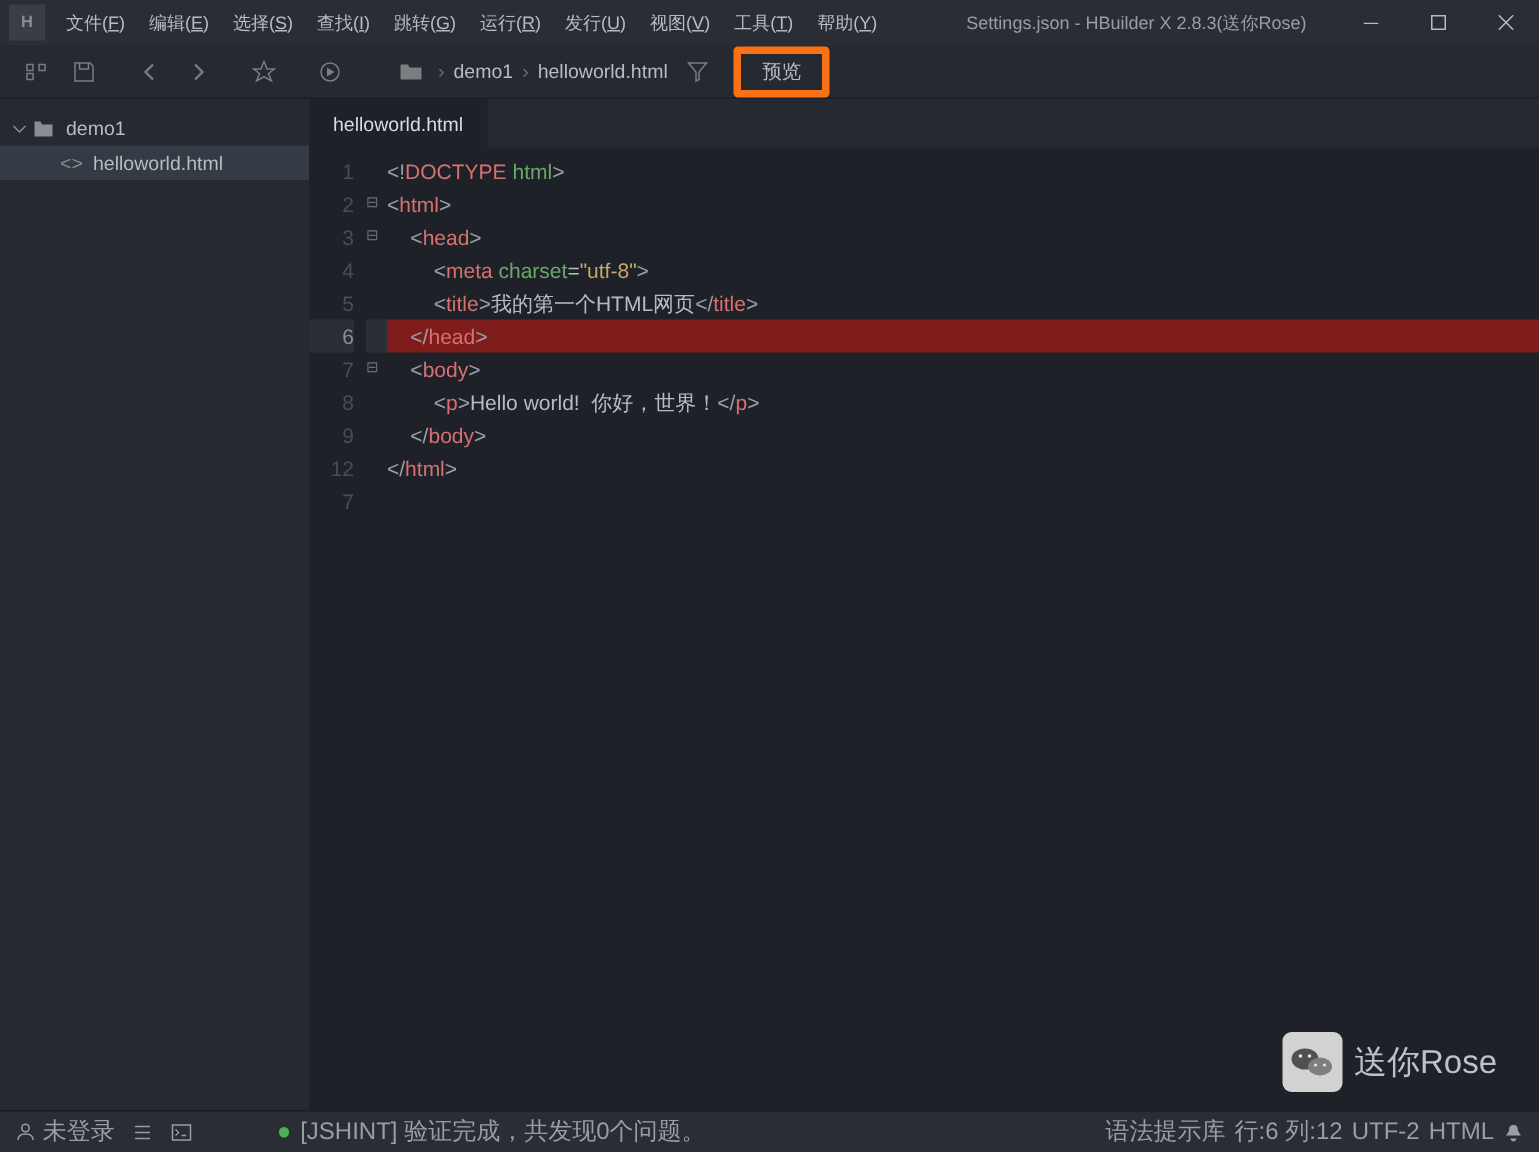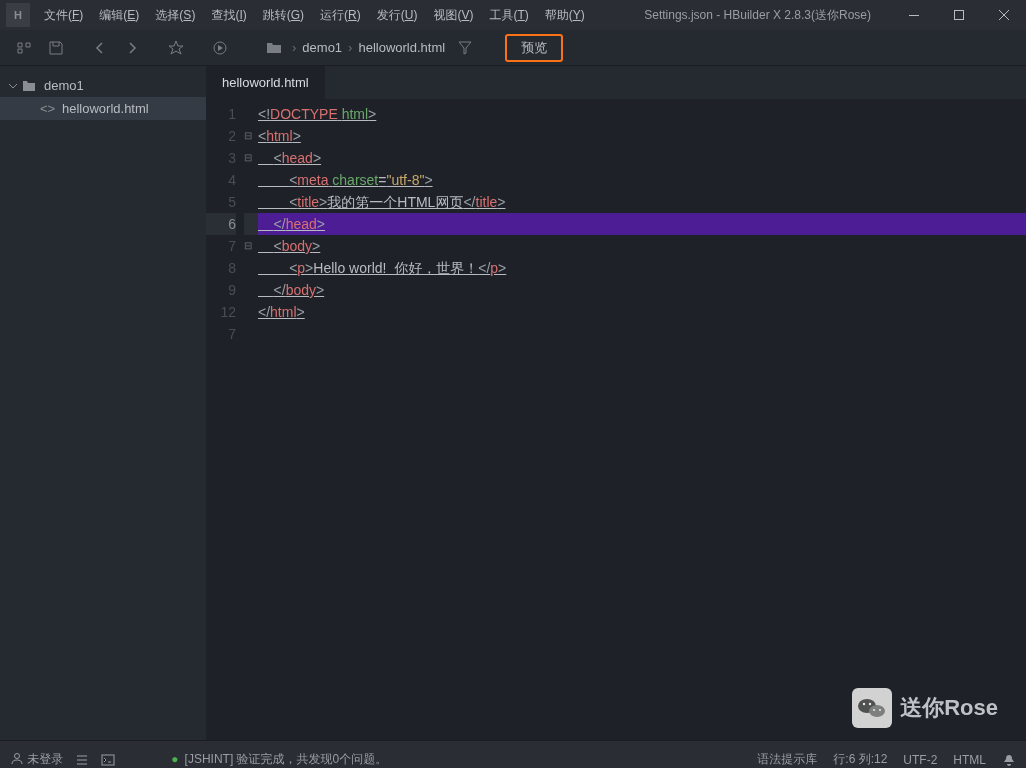--- a/index.html
+++ b/index.html
@@ -14,52 +14,52 @@
 .win-btn { width: 45px; height: 30px; display: flex; align-items: center; justify-content: center; cursor: pointer; color: #b8bcc0; }
 .toolbar { height: 36px; background: #252930; display: flex; align-items: center; padding: 0 8px; font-size: 13px; border-bottom: 1px solid #1a1d22; }
 .tool-icon { width: 32px; height: 32px; display: flex; align-items: center; justify-content: center; cursor: pointer; color: #7a7e82; }
 .tool-sep { width: 12px; }
 .breadcrumb { display: flex; align-items: center; margin-left: 10px; color: #b8bcc0; }
 .bc-item { padding: 0 4px; cursor: pointer; }
 .bc-sep { color: #6a6e72; padding: 0 2px; }
 .search-box { margin-left: 30px; display: flex; align-items: center; flex: 1; }
 .search-input { background: transparent; border: none; color: #b8bcc0; font-size: 13px; outline: none; margin-left: 8px; width: 200px; }
 .search-input::placeholder { color: #6a6e72; }
-.preview-btn { border: 2px solid #f97316; padding: 3px 14px; border-radius: 3px; cursor: pointer; color: #b8bcc0; margin-left: 24px; font-size: 13px; }
+.preview-btn { border: 5px solid #f97316; padding: 3px 14px; border-radius: 3px; cursor: pointer; color: #b8bcc0; margin-left: 8px; font-size: 13px; }
 .main { display: flex; height: calc(100% - 30px - 36px - 28px); }
 .sidebar { width: 206px; background: #252930; font-size: 13px; padding-top: 8px; }
 .tree-item { display: flex; align-items: center; padding: 4px 8px; cursor: pointer; }
 .tree-item.selected { background: #343b44; }
 .tree-indent { width: 16px; display: inline-block; }
 .tree-chev { display: inline-flex; width: 14px; color: #8a8e92; }
 .tree-icon { width: 16px; margin-right: 6px; color: #8a8e92; display: inline-flex; }
 .editor-area { flex: 1; background: #1e2228; display: flex; flex-direction: column; }
 .tabs { height: 33px; background: #252930; display: flex; }
 .tab { padding: 0 16px; display: flex; align-items: center; background: #1e2228; border-right: 1px solid #252930; cursor: pointer; font-size: 13px; color: #d8dce0; }
 .editor { flex: 1; display: flex; font-family: Consolas, Monaco, monospace; font-size: 14px; line-height: 22px; position: relative; }
 .gutter { width: 38px; text-align: right; color: #4a4e54; padding-right: 8px; user-select: none; padding-top: 4px; }
 .fold-col { width: 14px; color: #6a6e72; font-size: 10px; padding-top: 4px; }
-.code { flex: 1; padding-top: 4px; white-space: pre; text-decoration: underline; }
+.code { flex: 1; padding-top: 4px; white-space: pre; }
 .code-line { height: 22px; }
-.code-line.hl { background: #4c1d95; }
+.code-line.hl { background: #7f1d1d; }
 .gutter-line.hl { background: #2a2f36; color: #8a8e92; }
 .fold-line.hl { background: #2a2f36; }
 .cm-tag { color: #d87070; }
 .cm-bracket { color: #9aa0a6; }
 .cm-attr { color: #6aa86a; }
 .cm-string { color: #c8a868; }
 .cm-text { color: #b8bcc0; }
-.statusbar { height: 28px; background: #2a2e34; display: flex; align-items: flex-end; font-size: 12px; padding: 0 10px; border-top: 1px solid #1a1d22; }
+.statusbar { height: 28px; background: #2a2e34; display: flex; align-items: center; font-size: 16px; padding: 0 10px; border-top: 1px solid #1a1d22; }
 .status-left { display: flex; align-items: center; gap: 12px; }
-.status-right { display: flex; align-items: center; gap: 16px; margin-left: auto; }
+.status-right { display: flex; align-items: center; gap: 6px; margin-left: auto; }
 .status-item { cursor: pointer; color: #9a9ea2; }
 .green-dot { color: #4caf50; margin-right: 6px; }
 .watermark { position: absolute; right: 28px; bottom: 40px; display: flex; align-items: center; opacity: 0.9; }
 .wm-icon { width: 40px; height: 40px; background: #e6e6e6; border-radius: 6px; display: flex; align-items: center; justify-content: center; margin-right: 8px; font-size: 20px; color: #444; position: relative; }
-.wm-text { font-size: 22px; color: #d0d4d8; font-weight: 700; }
+.wm-text { font-size: 22px; color: #d0d4d8; font-weight: 400; }
 svg { display: block; }
 </style>
 </head>
 <body>
 
 <div class="titlebar">
   <div class="titlebar-logo">H</div>
   <div class="menu" id="menu-container">
       <div class="menu-item">文件(<u>F</u>)</div>
       <div class="menu-item">编辑(<u>E</u>)</div>

